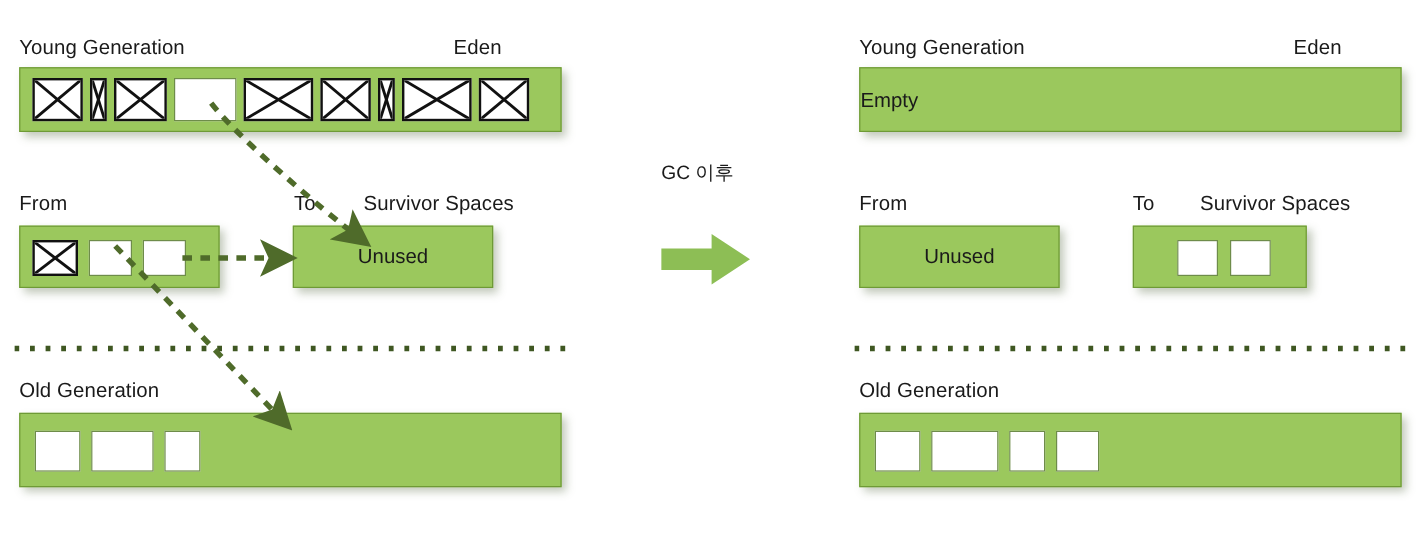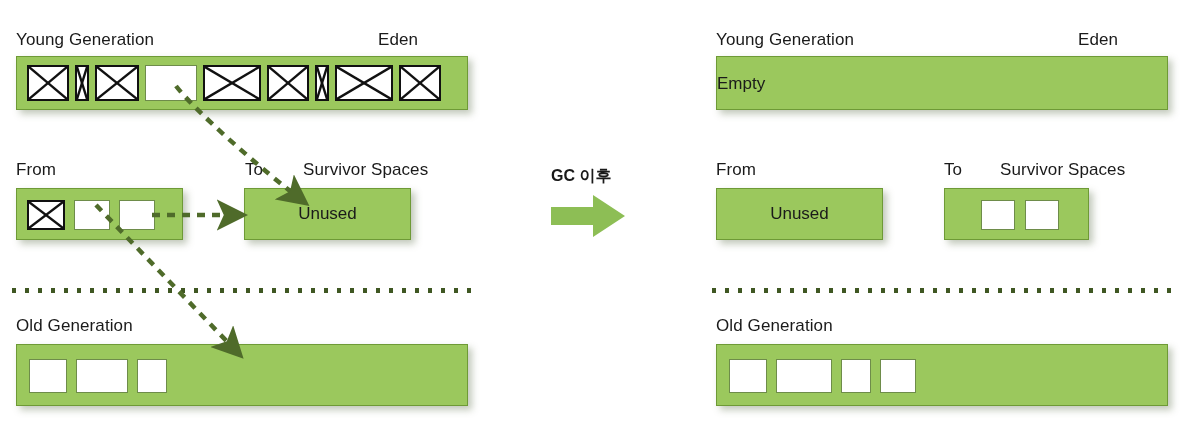--- a/index.html
+++ b/index.html
@@ -198,21 +198,21 @@
   <div class="label" style="left:16px; top:316px;">Old Generation</div>
 
   <div class="bar" style="left:16px; top:344px; width:452px; height:62px;">
     <div class="bar-inner" id="old-before-cells">
         <div class="cell plain" style="left: 12px; top: 14px; width: 38px; height: 34px;"></div>
         <div class="cell plain" style="left: 59px; top: 14px; width: 52px; height: 34px;"></div>
         <div class="cell plain" style="left: 120px; top: 14px; width: 30px; height: 34px;"></div>
       </div>
   </div>
 
-  <div class="center-caption" style="left:551px; top:166px;font-weight:bold;">GC 이후</div>
+  <div class="center-caption" style="left:551px; top:134px;">GC 이후</div>
 
   <div class="abs" style="left:551px; top:193px; width:76px; height:46px;">
     <svg width="76" height="46" viewBox="0 0 76 46" aria-hidden="true">
       <polygon points="0,14 42,14 42,2 74,23 42,44 42,32 0,32" fill="#8DBE55"></polygon>
     </svg>
   </div>
 
   <div class="label" style="left:716px; top:30px;">Young Generation</div>
 
   <div class="label" style="left:1078px; top:30px;">Eden</div>

